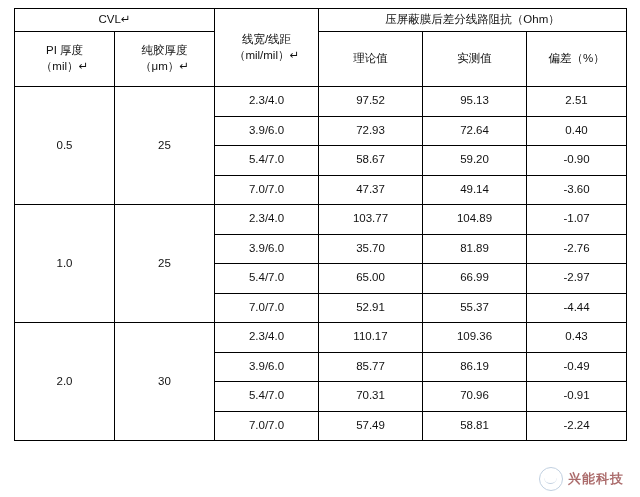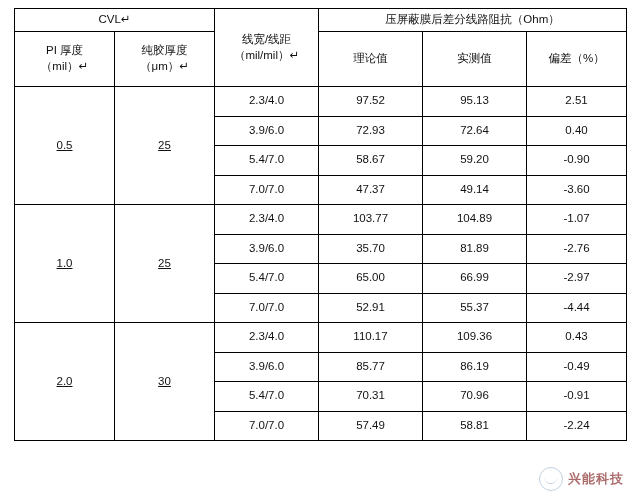--- a/index.html
+++ b/index.html
@@ -50,21 +50,20 @@
   .hdr-cvl {
     height: 22px;
     font-size: 11.5px;
   }
   .hdr-sub {
     height: 54px;
   }
   .hdr-sub .l2 { display: block; }
   .cell-group {
     font-size: 12px;
-    text-decoration: underline;
   }
   .row-body td { height: 28.5px; }
   .watermark {
     position: absolute;
     right: 16px;
     bottom: 6px;
     display: flex;
     align-items: center;
     gap: 5px;
     opacity: 0.65;

